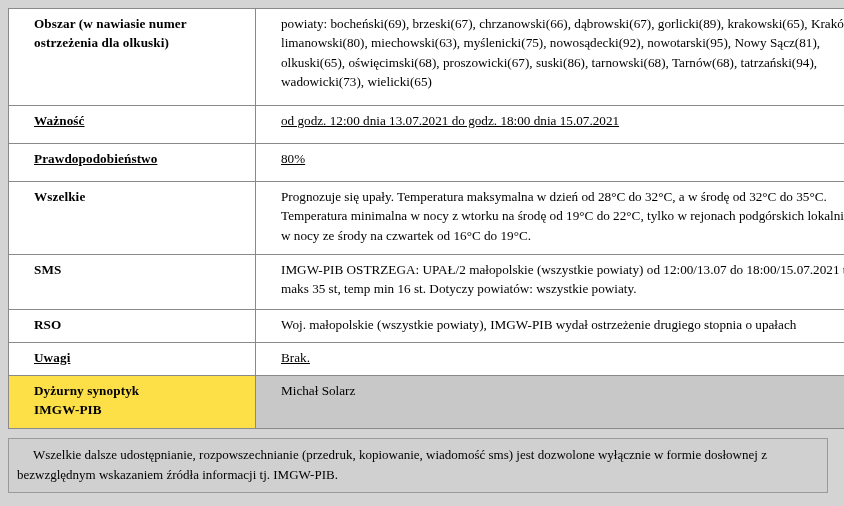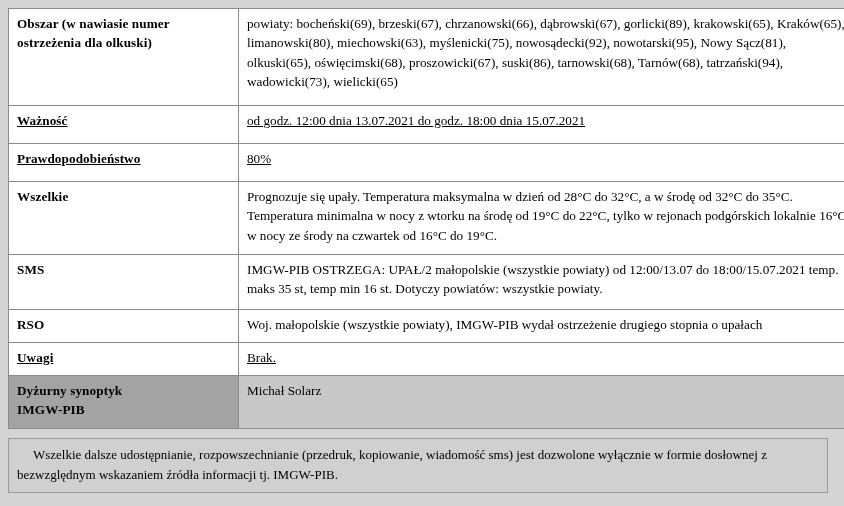--- a/index.html
+++ b/index.html
@@ -23,38 +23,38 @@
   }
   table.warning-table {
     width: 822px;
     border-collapse: collapse;
     table-layout: fixed;
     background: #ffffff;
   }
   table.warning-table td {
     border: 1px solid #8a8a8a;
     vertical-align: top;
-    padding: 5px 7px 5px 8px;
+    padding: 5px 7px 5px 25px;
     font-size: 13.2px;
     line-height: 1.47;
     background: #ffffff;
   }
   td.label-cell {
     width: 214px;
     font-weight: bold;
     letter-spacing: 0.1px;
   }
   td.value-cell {
     width: 606px;
   }
   tr.shaded td {
     background: #c8c8c8;
   }
   tr.shaded td.label-cell {
-    background: #a3a3a3;
+    background: #fde047;
   }
   .row-obszar td { height: 86px; }
   .row-waznosc td { height: 27px; text-decoration: underline; }
   .row-prawd td { height: 27px; text-decoration: underline; }
   .row-przebieg td { height: 62px; }
   .row-sms td { height: 44px; }
   .row-rso td { height: 22px; }
   .row-uwagi td { height: 22px; text-decoration: underline; }
   .row-dyzurny td { height: 42px; }
   .label-line { display: block; }

